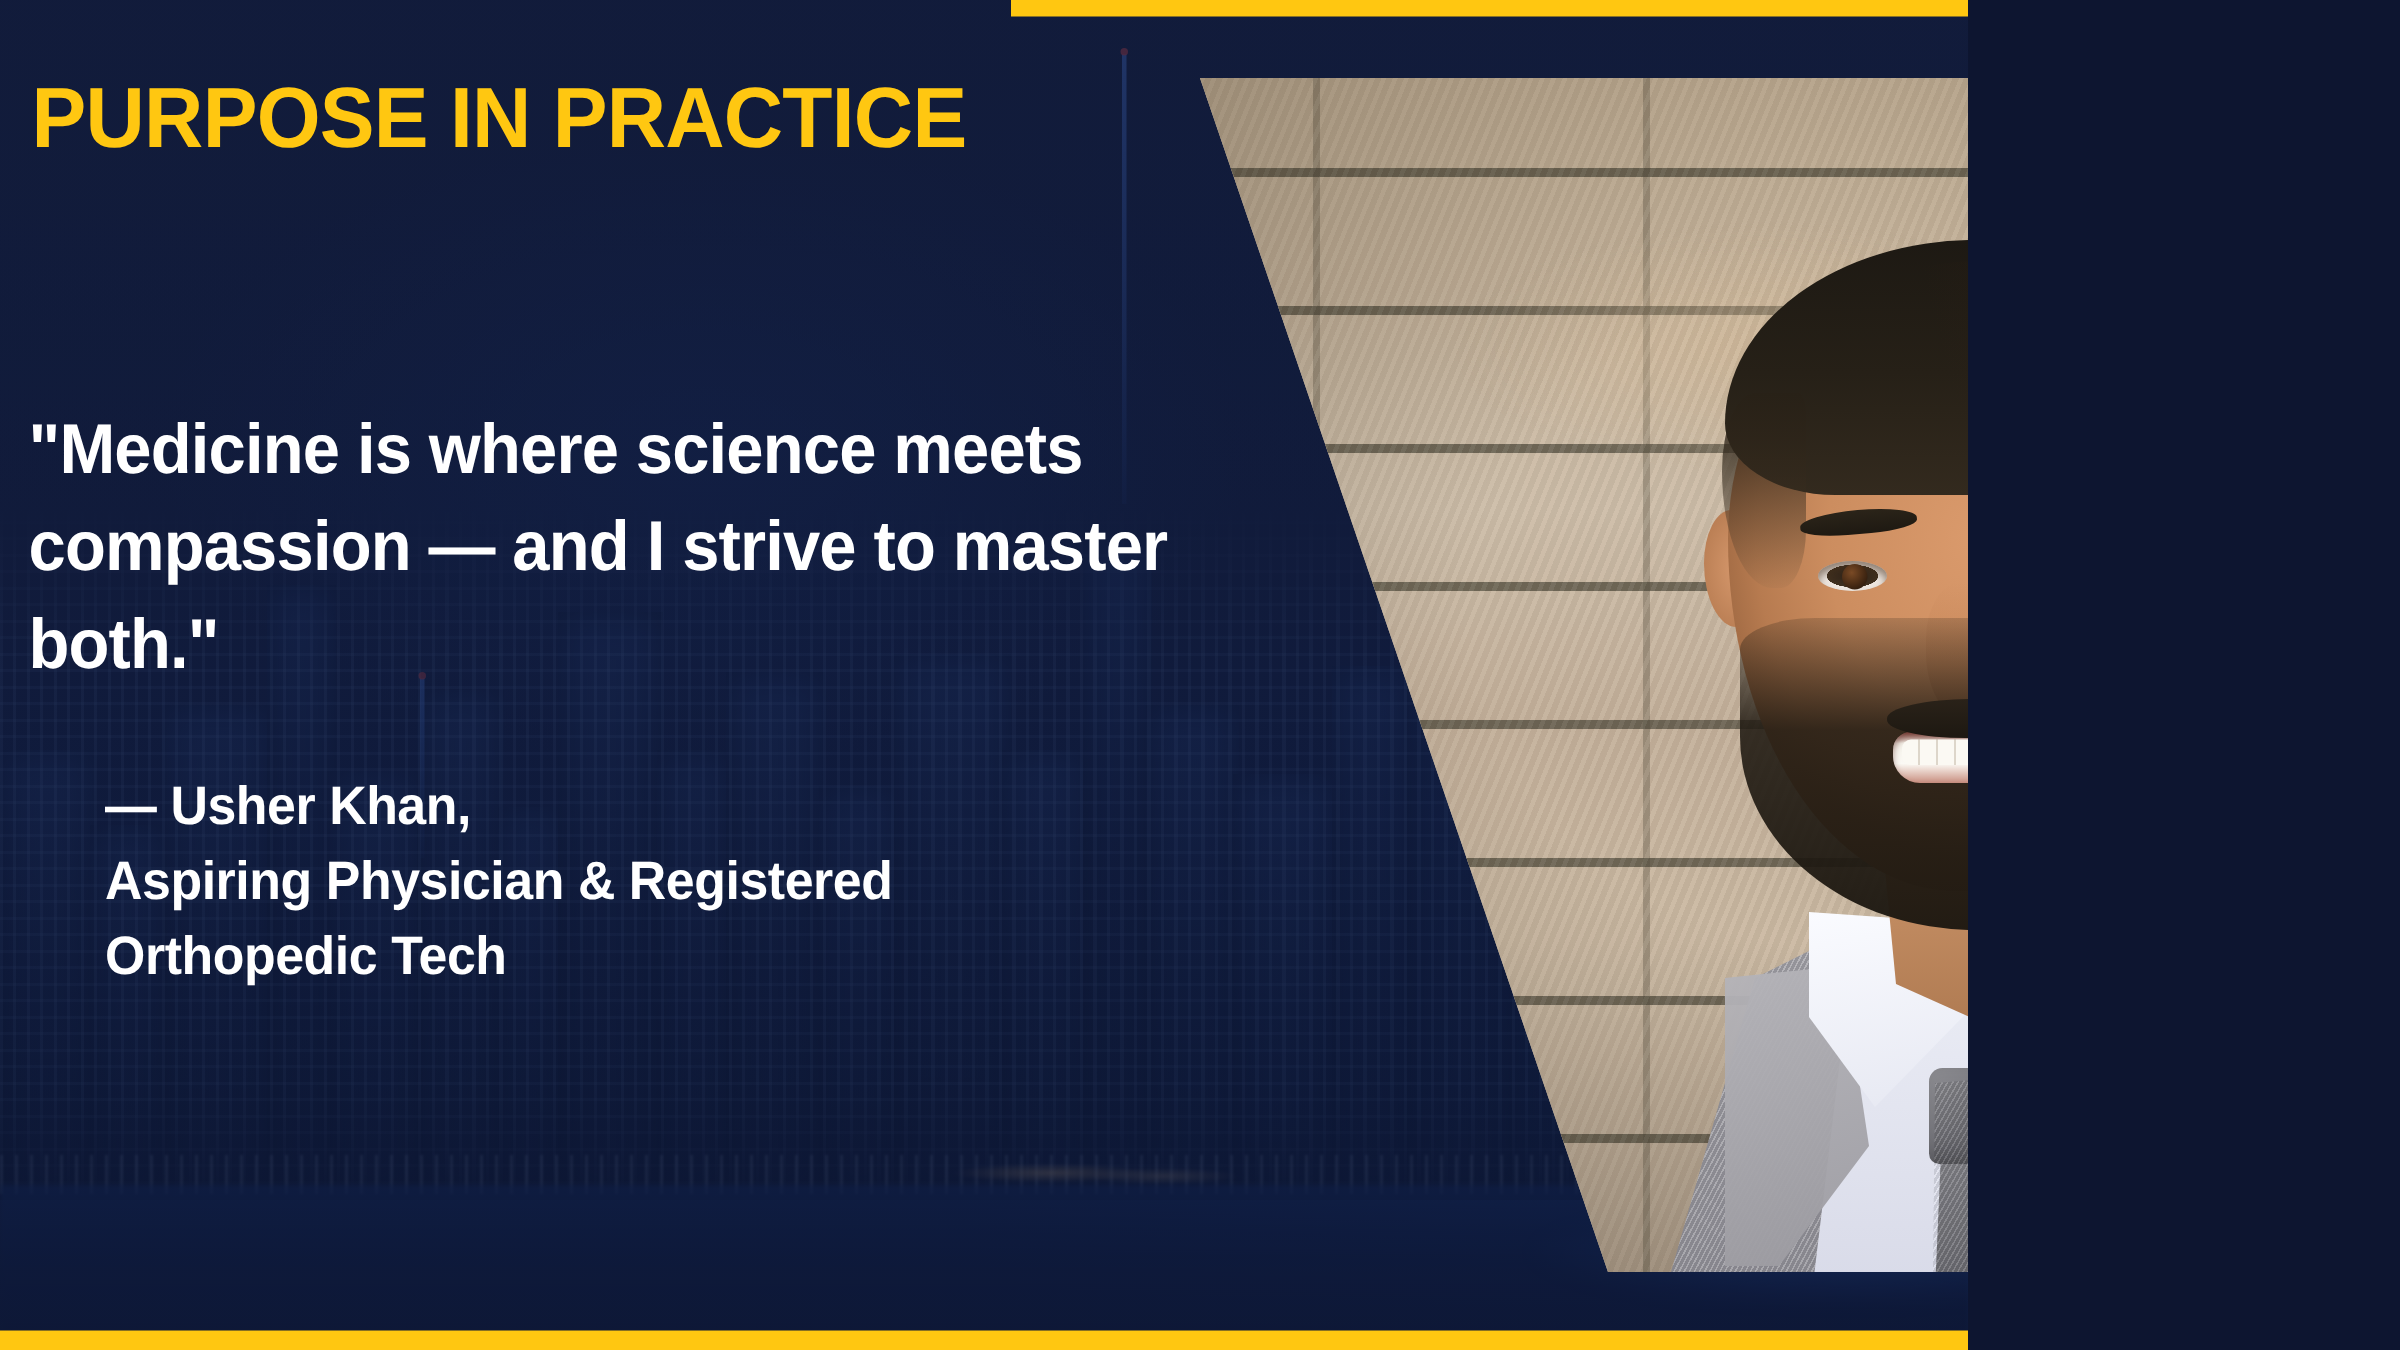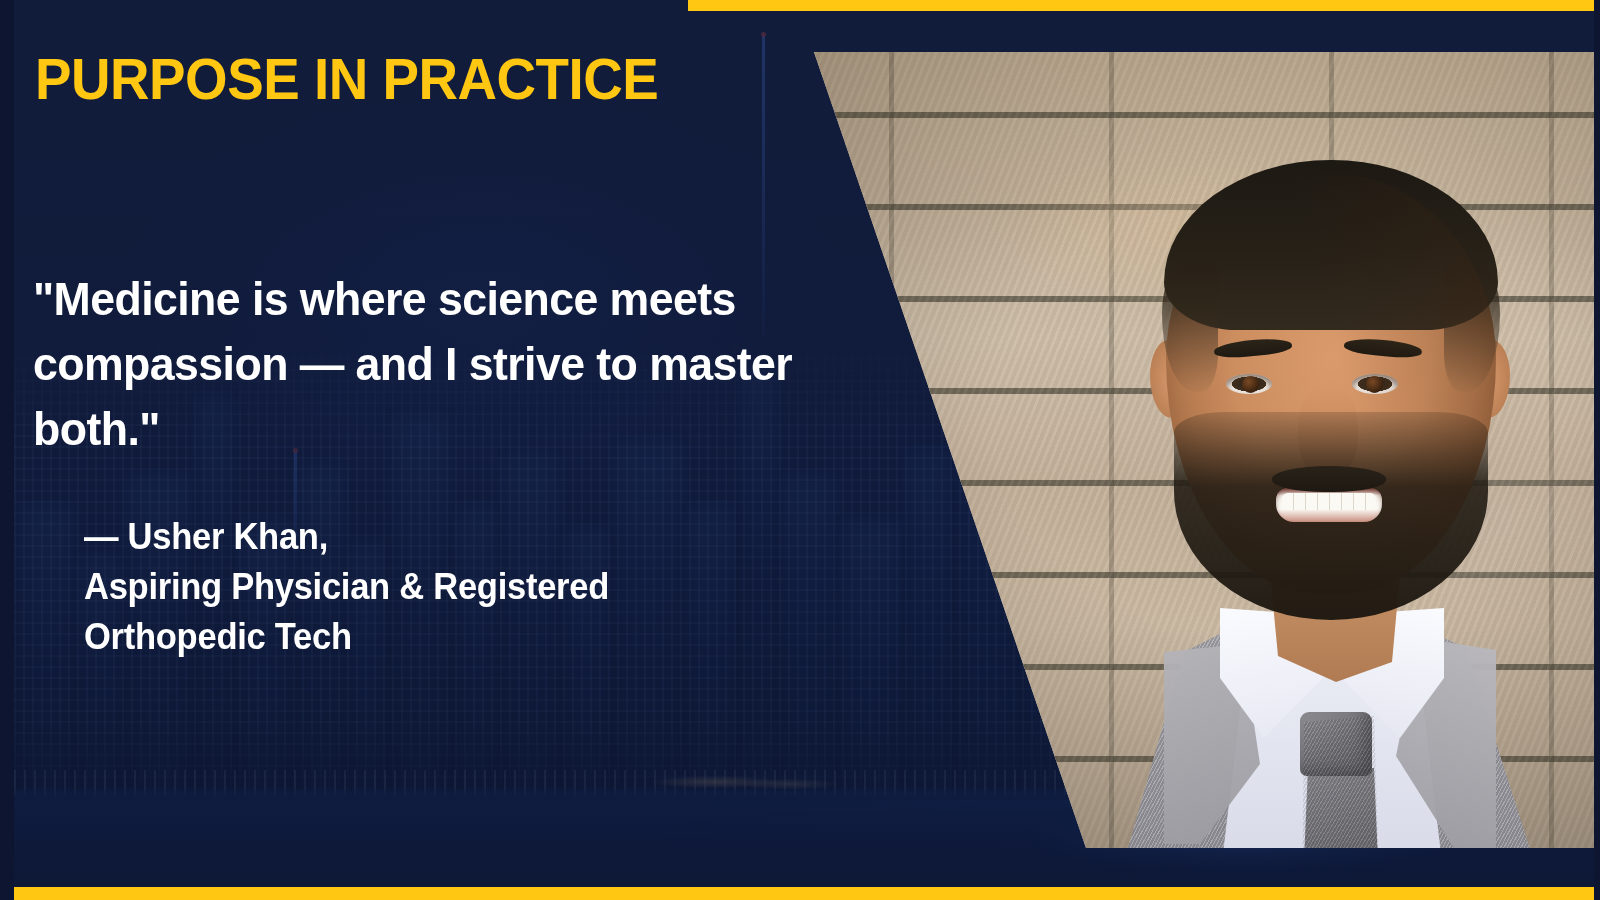--- a/index.html
+++ b/index.html
@@ -3,26 +3,25 @@
 <meta charset="utf-8">
 <title>Purpose In Practice</title>
 <style>
   html, body {
     margin: 0;
     padding: 0;
     background: #0d1530;
   }
   #slide {
     position: relative;
-    width: 1580px;
+    width: 1312px;
     height: 900px;
     overflow: hidden;
     background: #7f1d1d;
     font-family: "Liberation Sans", sans-serif;
-    margin-left: 14px;
   }
 
   
   .bg-root {
     position: absolute;
     inset: 0;
     overflow: hidden;
   }
   .bg-sky {
     position: absolute;

